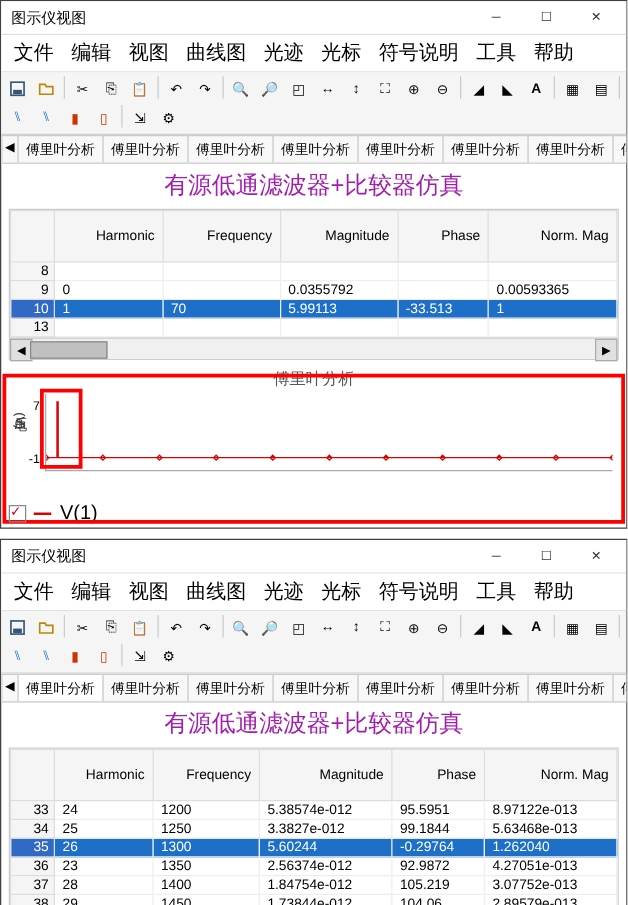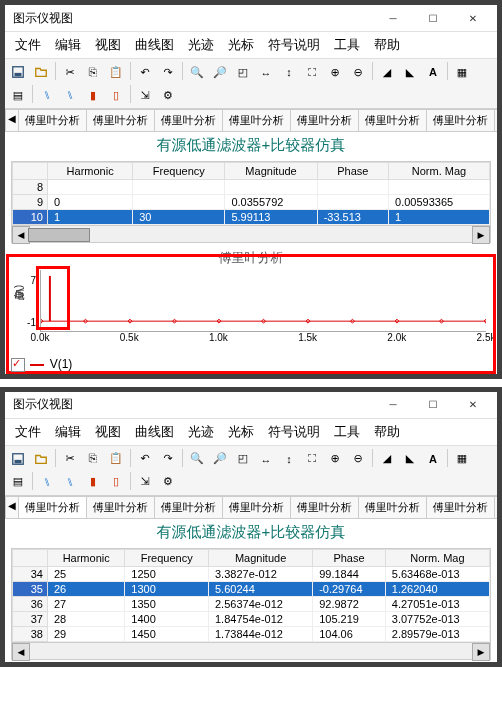--- a/index.html
+++ b/index.html
@@ -1,53 +1,53 @@
 <!DOCTYPE html>
 <html><head>
 <meta charset="utf-8">
 <style>
 body{margin:0;font-family:"Microsoft YaHei",SimSun,sans-serif;font-size:11px;background:#fff;color:#000}
-.window{border:5px solid #404040;margin-bottom:8px;background:#fff}
+.window{border:1px solid #404040;margin-bottom:8px;background:#fff}
 .titlebar{display:flex;align-items:center;height:26px;background:#fff;border-bottom:1px solid #e0e0e0;padding:0 4px}
 .titlebar .title{flex:1;font-size:12px;padding-left:4px}
 .winbtn{width:40px;height:26px;display:flex;align-items:center;justify-content:center;font-size:10px;color:#333}
 .menubar{display:flex;gap:2px;padding:2px 4px;background:#fff;border-bottom:1px solid #e0e0e0}
-.menuitem{padding:2px 6px;font-size:13px}
+.menuitem{padding:2px 6px;font-size:16px}
 .toolbar{display:flex;gap:1px;padding:2px;background:#f5f5f5;border-bottom:1px solid #d0d0d0;flex-wrap:wrap}
 .tbtn{width:20px;height:20px;display:flex;align-items:center;justify-content:center;border:1px solid transparent;font-size:11px}
 .tbtn svg{width:14px;height:14px}
 .tabstrip{display:flex;background:#f0f0f0;border-bottom:1px solid #ccc;overflow:hidden}
 .tab{padding:3px 6px;border:1px solid #ccc;border-bottom:none;background:#f8f8f8;font-size:11px;white-space:nowrap;margin-right:-1px}
 .tab.active{background:#fff}
 .tab.nav{font-size:10px;width:14px;text-align:center;padding:3px 2px}
-.doctitle{text-align:center;font-size:15px;padding:4px 0;color:#0f766e}
+.doctitle{text-align:center;font-size:19px;padding:4px 0;color:#a21caf}
 .tablewrap{border:1px solid #ccc;margin:2px 6px;position:relative}
 .datatable{width:100%;border-collapse:collapse;font-size:11px}
-.datatable th{background:#f5f5f5;border:1px solid #ddd;padding:2px 6px;text-align:center;font-weight:normal}
+.datatable th{background:#f5f5f5;border:1px solid #ddd;padding:14px 6px;text-align:right;font-weight:normal}
 .datatable td{border:1px solid #eee;padding:1px 6px}
 .datatable td.rownum{background:#f5f5f5;border:1px solid #ddd;width:24px;text-align:right;padding-right:4px}
 .datatable tr.selected td{background:#1e6fc7;color:#fff}
 .datatable tr.selected td.rownum{background:#316ac5;color:#fff}
 .hscroll{height:16px;background:#f0f0f0;border-top:1px solid #ccc;position:relative}
 .hscroll .thumb{position:absolute;left:16px;top:2px;width:60px;height:12px;background:#c0c0c0;border:1px solid #888}
 .hscroll .arr{position:absolute;top:0;width:16px;height:16px;background:#e0e0e0;border:1px solid #aaa;display:flex;align-items:center;justify-content:center;font-size:9px}
 .hscroll .arr.right{right:0}
 .chartbox{margin:4px 6px;position:relative}
 .charttitle{text-align:center;font-size:13px;color:#555;padding:2px}
 .chartarea{position:relative;height:80px;border:1px solid #fff}
 .yaxis{position:absolute;left:0;top:0;bottom:18px;width:26px;text-align:right;font-size:10px}
 .yaxis .ylabel{writing-mode:vertical-rl;position:absolute;left:0;top:20%;font-size:10px;color:#333}
 .yaxis .ytick{position:absolute;right:2px}
 .plot{position:absolute;left:28px;right:4px;top:0;bottom:18px;border-bottom:1px solid #aaa;border-left:1px solid #aaa}
 .plot svg{width:100%;height:100%}
 .xaxis{position:absolute;left:28px;right:4px;bottom:0;height:18px;font-size:10px}
 .xaxis .xtick{position:absolute;transform:translateX(-50%)}
 .xlabel{text-align:center;font-size:11px;color:#333;padding-top:2px}
 .redbox{position:absolute;border:3px solid #f00;pointer-events:none}
-.legendrow{padding:2px 6px;font-size:12px}
+.legendrow{padding:2px 6px;font-size:16px}
 .legendrow .chk{display:inline-block;width:12px;height:12px;border:1px solid #888;vertical-align:middle;position:relative;margin-right:2px}
 .legendrow .chk::after{content:"✓";position:absolute;top:-2px;left:0;color:#d00;font-size:11px}
 .legendrow .line{display:inline-block;width:14px;height:2px;background:#d00;vertical-align:middle;margin-right:2px}
 .statusbar{border-top:1px solid #ccc;padding:3px 6px;font-size:11px;background:#f5f5f5}
 .sep{width:1px;height:18px;background:#ccc;margin:1px 2px}
 </style>
 </head>
 <body>
 
 <div class="window">
@@ -151,24 +151,32 @@
             <td class="rownum">9</td>
             <td>0</td>
             <td></td>
             <td>0.0355792</td>
             <td></td>
             <td>0.00593365</td>
           </tr>
       <tr class="selected">
             <td class="rownum">10</td>
             <td>1</td>
-            <td>30</td>
+            <td>70</td>
             <td>5.99113</td>
             <td>-33.513</td>
             <td>1</td>
+          </tr>
+      <tr>
+            <td class="rownum">13</td>
+            <td></td>
+            <td></td>
+            <td></td>
+            <td></td>
+            <td></td>
           </tr>
     </tbody>
       </table>
     <div class="hscroll">
         <div class="arr">◀</div>
         <div class="thumb"></div>
         <div class="arr right">▶</div>
       </div>
   </div>
 
@@ -181,28 +189,20 @@
         <span class="ytick" style="top:76%">-1</span>
       </div>
       <div class="plot">
         <svg viewBox="0 0 450 62" preserveAspectRatio="none">
           <line x1="0" y1="52" x2="450" y2="52" stroke="#d00" stroke-width="1"></line>
           <g stroke="#d00" stroke-width="1" fill="none">
             <path d="M0 50l2 2l-2 2l-2-2z M45 50l2 2l-2 2l-2-2z M90 50l2 2l-2 2l-2-2z M135 50l2 2l-2 2l-2-2z M180 50l2 2l-2 2l-2-2z M225 50l2 2l-2 2l-2-2z M270 50l2 2l-2 2l-2-2z M315 50l2 2l-2 2l-2-2z M360 50l2 2l-2 2l-2-2z M405 50l2 2l-2 2l-2-2z M450 50l2 2l-2 2l-2-2z"></path>
           </g>
           <line x1="9" y1="52" x2="9" y2="6" stroke="#d00" stroke-width="2"></line>
         </svg>
-      </div>
-      <div class="xaxis">
-        <span class="xtick" style="left:0%">0.0k</span>
-        <span class="xtick" style="left:20%">0.5k</span>
-        <span class="xtick" style="left:40%">1.0k</span>
-        <span class="xtick" style="left:60%">1.5k</span>
-        <span class="xtick" style="left:80%">2.0k</span>
-        <span class="xtick" style="left:100%">2.5k</span>
       </div>
       <div class="redbox" style="left:-6px;top:-16px;right:-6px;bottom:-24px"></div>
       <div class="redbox" style="left:24px;top:-4px;width:28px;height:58px"></div>
     </div>
   </div>
 
   <div class="legendrow">
     <span class="chk"></span>
     <span class="line"></span>
     <span>V(1)</span>
@@ -292,38 +292,46 @@
       <tbody>
           <tr>
         <th></th>
         <th>Harmonic</th>
         <th>Frequency</th>
         <th>Magnitude</th>
         <th>Phase</th>
         <th>Norm. Mag</th>
       </tr>
       <tr>
+            <td class="rownum">33</td>
+            <td>24</td>
+            <td>1200</td>
+            <td>5.38574e-012</td>
+            <td>95.5951</td>
+            <td>8.97122e-013</td>
+          </tr>
+      <tr>
             <td class="rownum">34</td>
             <td>25</td>
             <td>1250</td>
             <td>3.3827e-012</td>
             <td>99.1844</td>
             <td>5.63468e-013</td>
           </tr>
       <tr class="selected">
             <td class="rownum">35</td>
             <td>26</td>
             <td>1300</td>
             <td>5.60244</td>
             <td>-0.29764</td>
             <td>1.262040</td>
           </tr>
       <tr>
             <td class="rownum">36</td>
-            <td>27</td>
+            <td>23</td>
             <td>1350</td>
             <td>2.56374e-012</td>
             <td>92.9872</td>
             <td>4.27051e-013</td>
           </tr>
       <tr>
             <td class="rownum">37</td>
             <td>28</td>
             <td>1400</td>
             <td>1.84754e-012</td>

